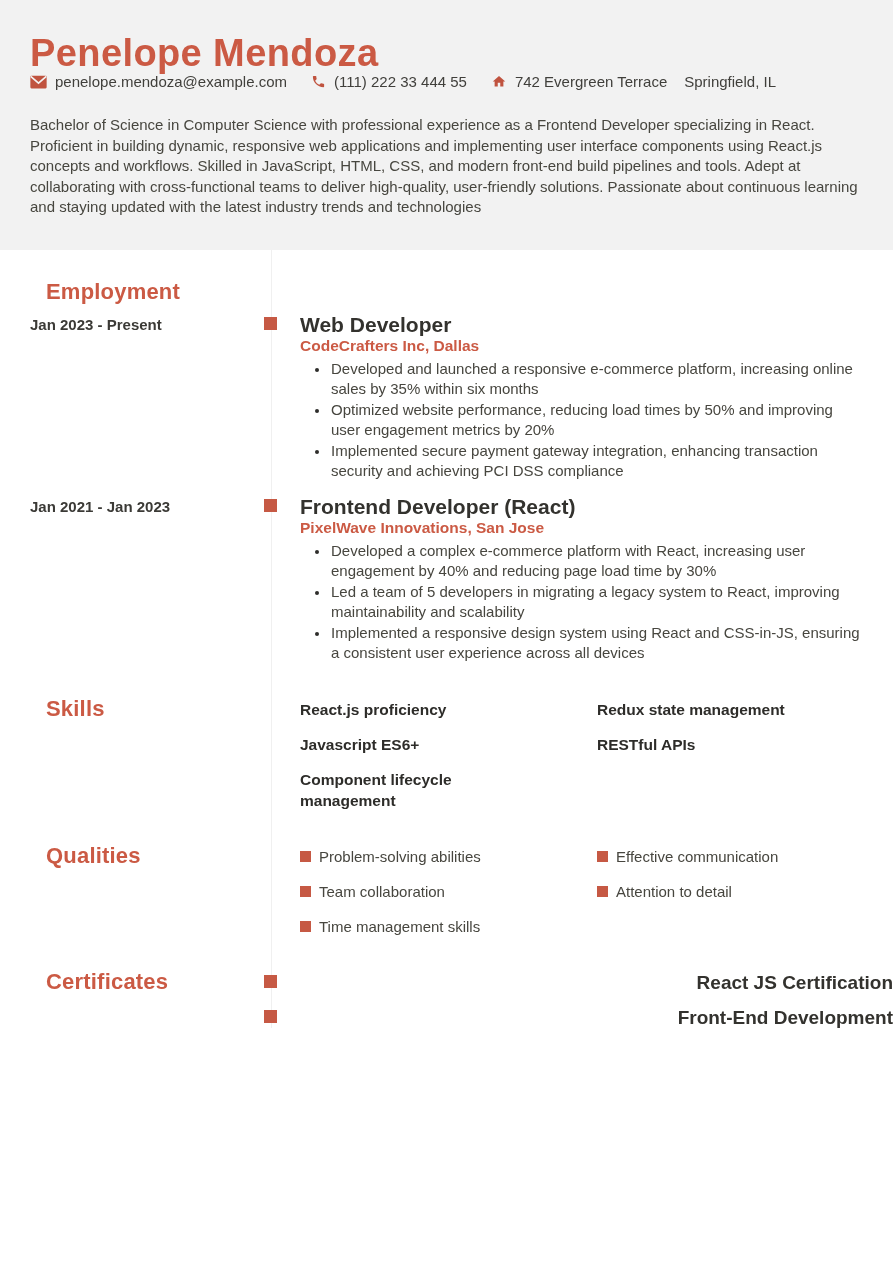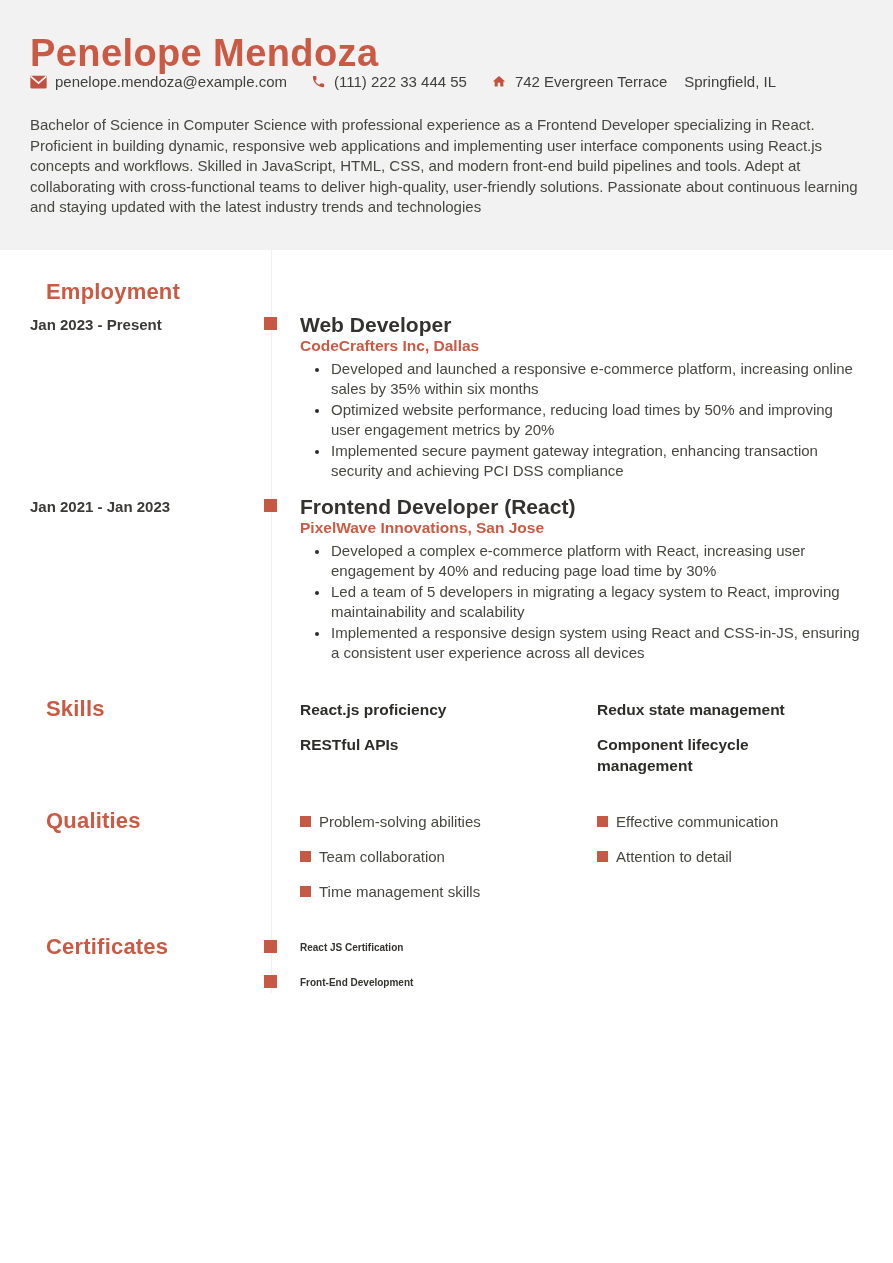--- a/index.html
+++ b/index.html
@@ -164,25 +164,26 @@
     width: 11px;
     height: 11px;
     background: #c65944;
   }
 
   
   .cert-cell {
     grid-column: 2;
     padding-left: 29px;
     position: relative;
-    font-size: 10px;
+    font-size: 19px;
     line-height: 21px;
     font-weight: 700;
     color: var(--text-dark);
     margin-bottom: 14px;
+    text-align: right;
   }
   .cert-cell::before {
     content: "";
     position: absolute;
     left: -7px;
     top: 3px;
     width: 13px;
     height: 13px;
     background: #c65944;
   }
@@ -256,20 +257,21 @@
         </ul>
       </div>
     </div>
 
 
     <div class="sec">
       <div class="sec-title">Skills</div>
       <div class="two-col-grid">
         <div class="skill-item">React.js proficiency</div>
         <div class="skill-item">Redux state management</div>
+        <div class="skill-item">Javascript ES6+</div>
         <div class="skill-item">RESTful APIs</div>
         <div class="skill-item">Component lifecycle management</div>
       </div>
     </div>
 
     <div class="sec">
       <div class="sec-title">Qualities</div>
       <div class="two-col-grid">
         <div class="quality-item">
           <span class="sq"></span>

